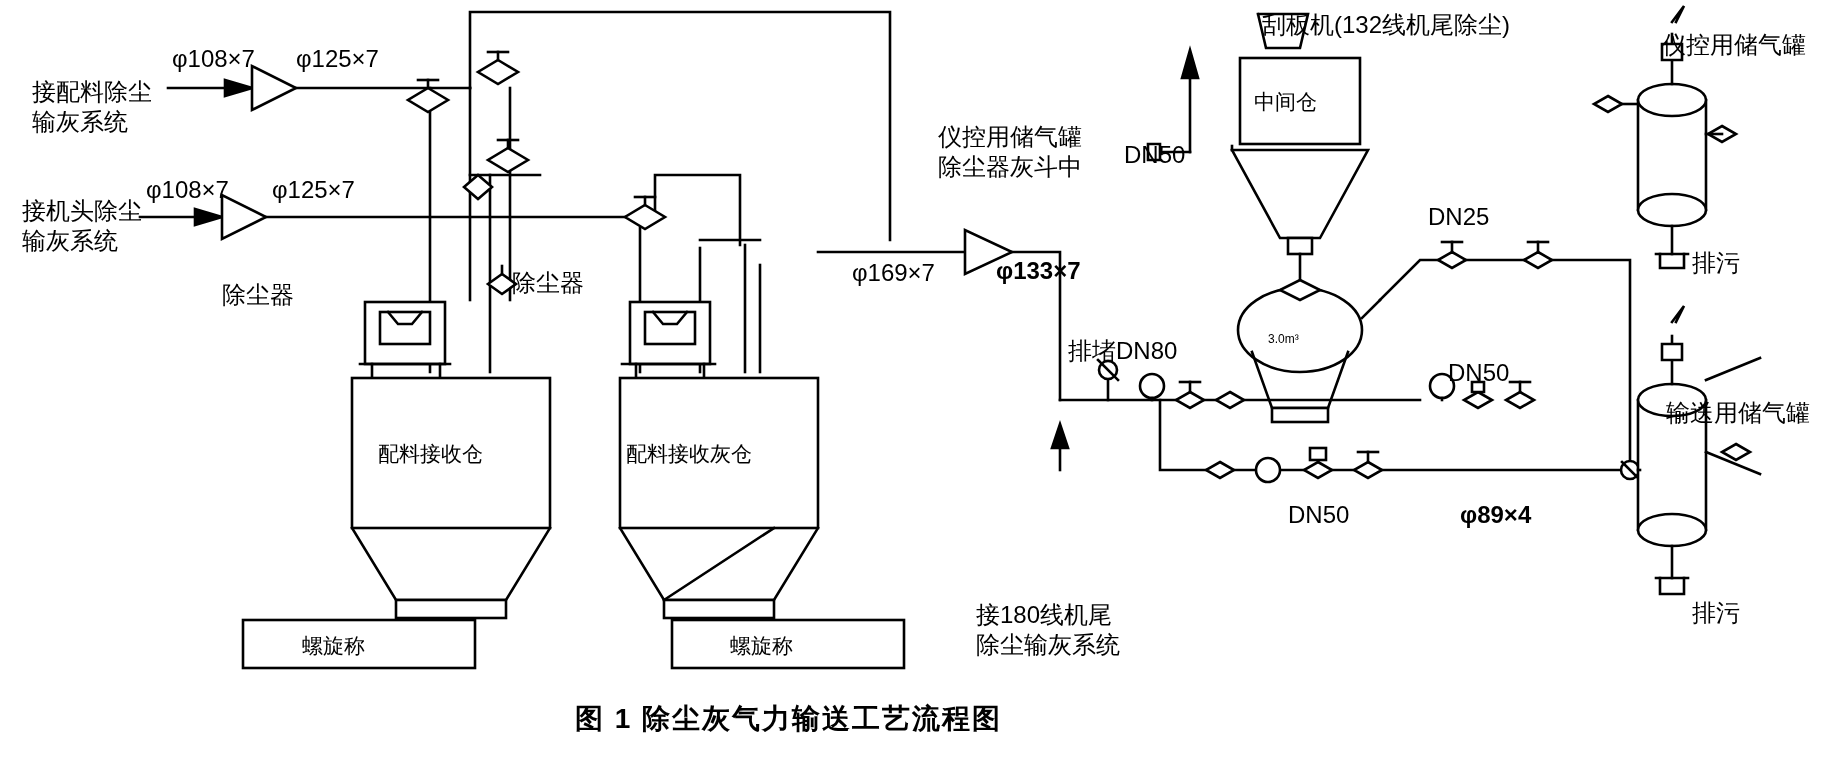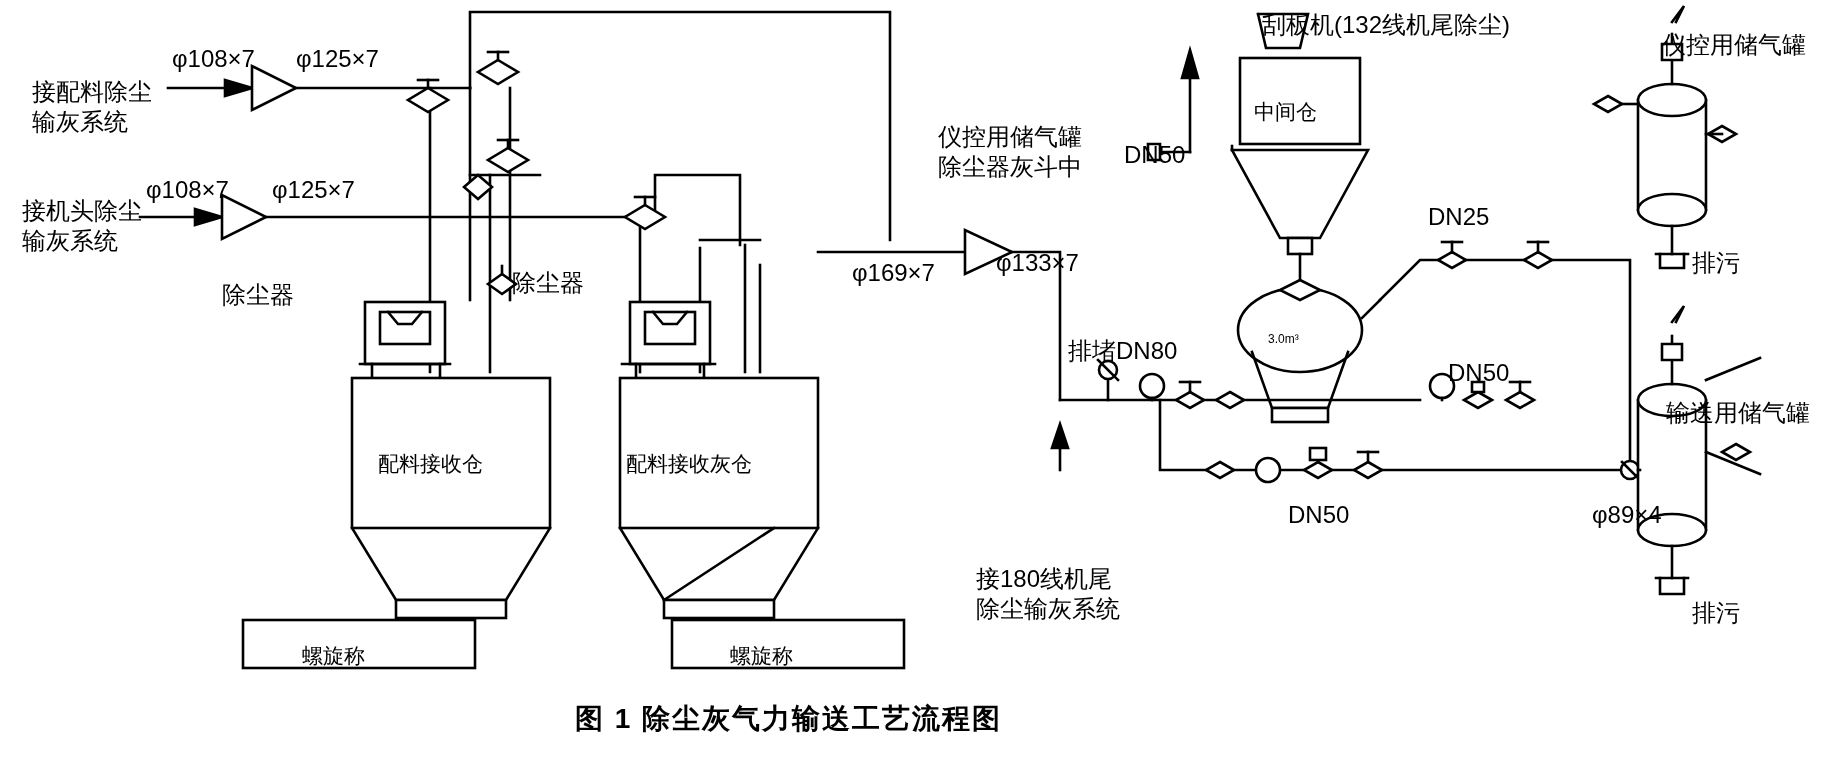--- a/index.html
+++ b/index.html
@@ -1,21 +1,21 @@
 <!DOCTYPE html>
 <html><head>
 <meta charset="utf-8">
 <style>
   html,body{margin:0;padding:0;background:#ffffff;}
   body{width:1829px;height:758px;font-family:"Liberation Sans","DejaVu Sans",sans-serif;color:#000;}
   #root{position:relative;width:1829px;height:758px;overflow:hidden;}
   svg#diagram{position:absolute;left:0;top:0;width:1829px;height:758px;}
   .lbl{position:absolute;white-space:pre;line-height:1.25;font-size:24px;color:#000;}
   .caption{position:absolute;left:0;width:1577px;text-align:center;font-size:28px;font-weight:bold;letter-spacing:2px;}
-  .boxlbl{position:absolute;font-size:21px;white-space:pre;margin-top:10px;}
+  .boxlbl{position:absolute;font-size:21px;white-space:pre;}
 </style>
 </head>
 <body>
 
 <div id="root">
 
 <svg id="diagram" viewBox="0 0 1829 758">
   <g stroke="#000" fill="none" stroke-width="2.6" stroke-linecap="square">
 
     <line x1="168" y1="88" x2="245" y2="88"></line>
@@ -217,33 +217,33 @@
 <div class="lbl" style="left:512px;top:268px;">除尘器</div>
 
 <div class="boxlbl" style="left:378px;top:440px;">配料接收仓</div>
 <div class="boxlbl" style="left:626px;top:440px;font-family:Liberation Mono, monospace;">配料接收灰仓</div>
 <div class="boxlbl" style="left:302px;top:632px;">螺旋称</div>
 <div class="boxlbl" style="left:730px;top:632px;">螺旋称</div>
 
 <div class="lbl" style="left:938px;top:122px;">仪控用储气罐
 除尘器灰斗中</div>
 <div class="lbl" style="left:852px;top:258px;text-align:right;">φ169×7</div>
-<div class="lbl" style="left:996px;top:248px;">φ133×7</div>
-<div class="lbl" style="left:976px;top:564px;">接180线机尾
+<div class="lbl" style="left:996px;top:256px;font-weight:bold;">φ133×7</div>
+<div class="lbl" style="left:976px;top:600px;">接180线机尾
 除尘输灰系统</div>
 <div class="lbl" style="left:1068px;top:336px;">排堵DN80</div>
 
 <div class="lbl" style="left:1262px;top:10px;">刮板机(132线机尾除尘)</div>
 <div class="boxlbl" style="left:1254px;top:88px;">中间仓</div>
 <div class="lbl" style="left:1124px;top:140px;">DN50</div>
 <div class="lbl" style="left:1428px;top:202px;">DN25</div>
 <div class="lbl" style="left:1448px;top:358px;">DN50</div>
 <div class="lbl" style="left:1288px;top:500px;">DN50</div>
 <div class="lbl" style="left:1268px;top:332px;font-size:12px;">3.0m³</div>
-<div class="lbl" style="left:1592px;top:500px;">φ89×4</div>
+<div class="lbl" style="left:1460px;top:500px;font-weight:bold;">φ89×4</div>
 
 <div class="lbl" style="left:1662px;top:30px;">仪控用储气罐</div>
 <div class="lbl" style="left:1692px;top:248px;">排污</div>
 <div class="lbl" style="left:1666px;top:398px;">输送用储气罐</div>
 <div class="lbl" style="left:1692px;top:598px;">排污</div>
 
 <div class="caption" style="top:700px;">图 1   除尘灰气力输送工艺流程图</div>
 
 </div>
 

